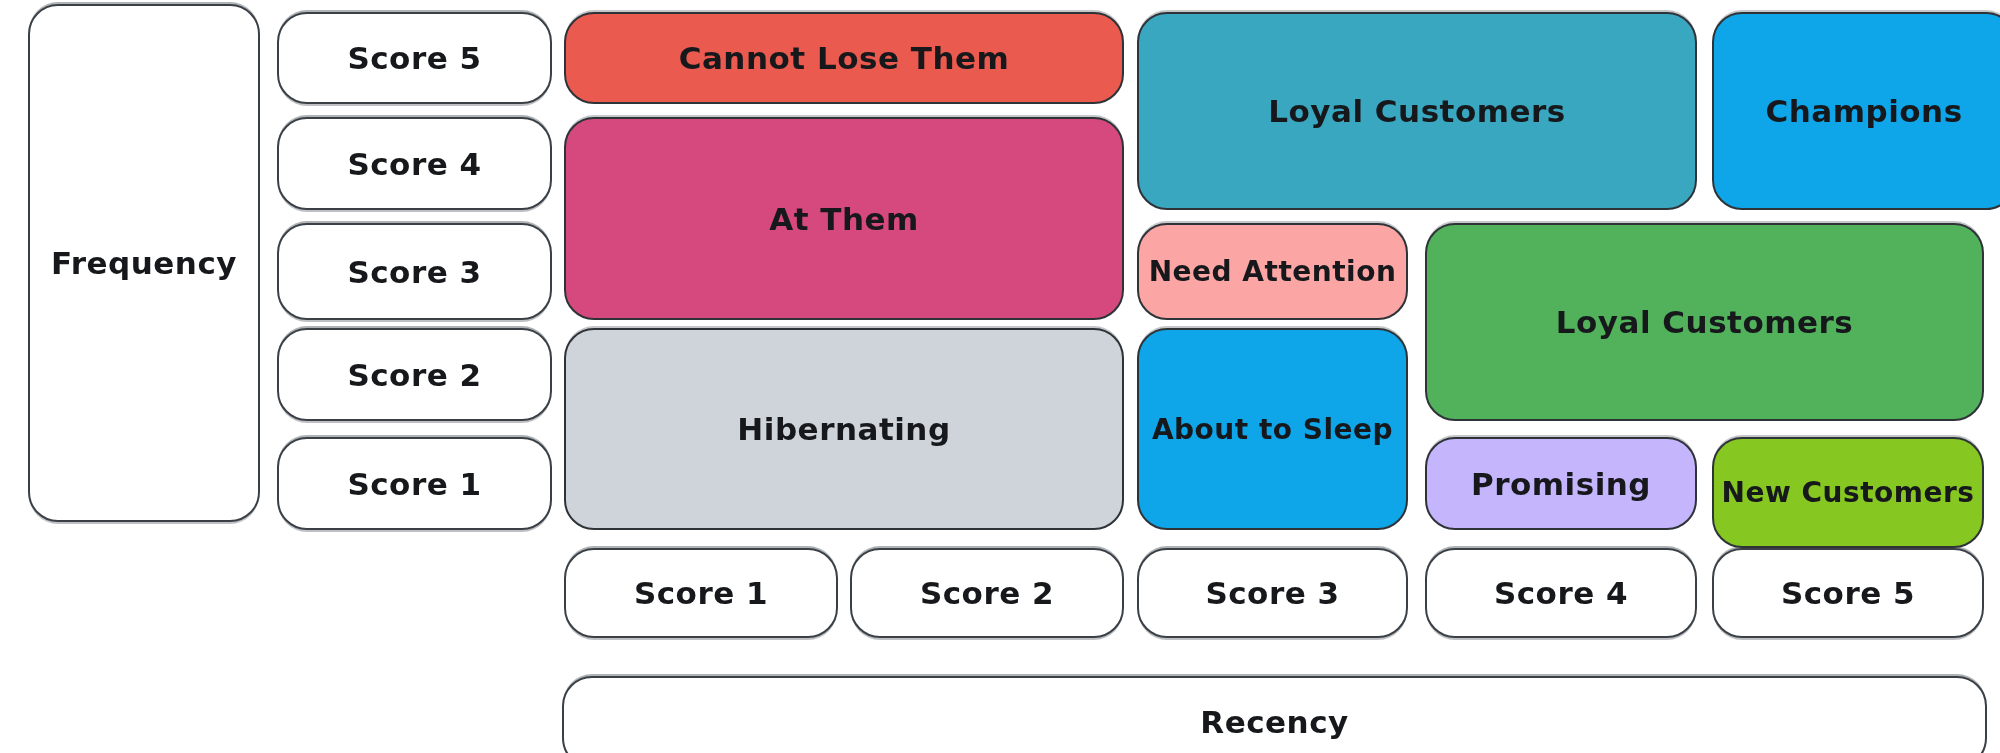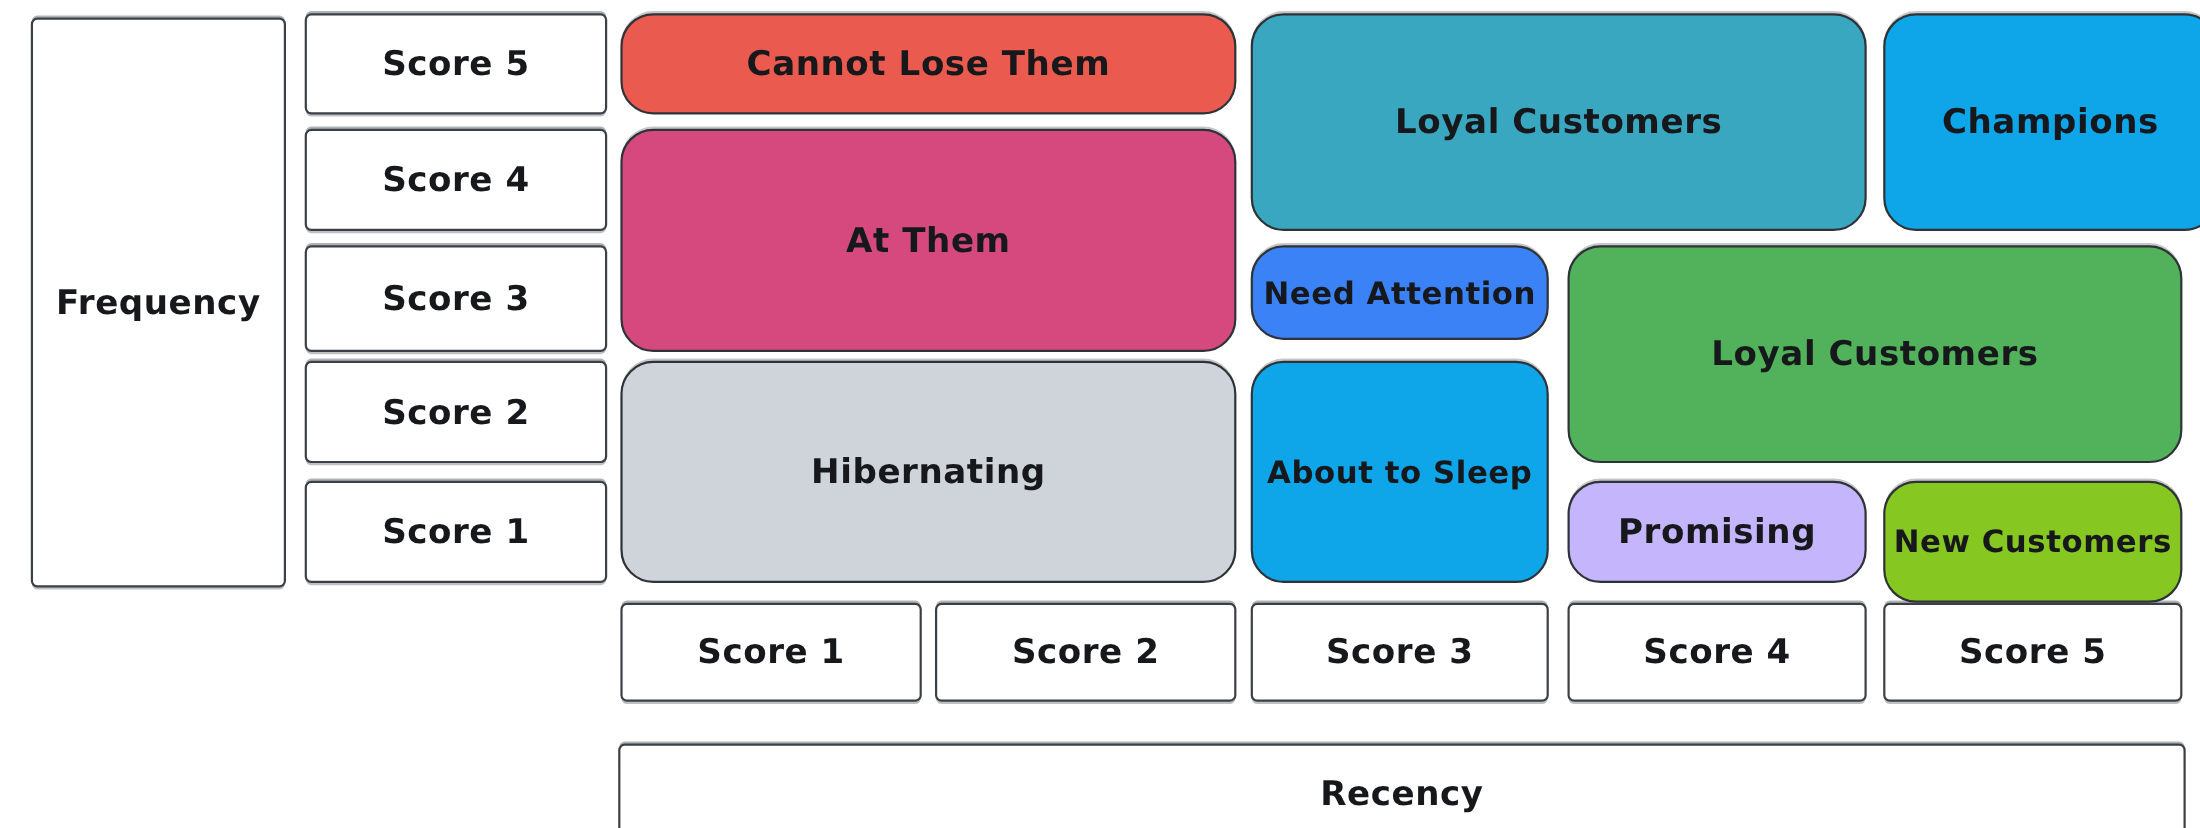--- a/index.html
+++ b/index.html
@@ -24,53 +24,53 @@
     box-sizing: border-box;
     font-weight: 700;
     font-size: 31px;
     letter-spacing: 0.5px;
     white-space: nowrap;
     text-align: center;
   }
   .axis-box, .score-box {
     background: #ffffff;
     border: 2.5px solid #3a4046;
-    border-radius: 6px;
+    border-radius: 30px;
     box-shadow: 0 -3px 0 -1px rgba(110,116,122,0.55), 0 3px 0 -1px rgba(110,116,122,0.45);
   }
   .segment {
     border: 2px solid #2e3338;
     border-radius: 30px;
     box-shadow: 0 -3px 0 -1px rgba(110,116,122,0.4);
   }
   .segment.small-text {
     font-size: 28px;
   }
 </style>
 </head>
 <body>
 
 <div id="canvas">
 
-  <div class="box axis-box" id="freq-label" style="left:28px; top:16px; width:232px; height:518px;">Frequency</div>
+  <div class="box axis-box" id="freq-label" style="left:28px; top:4px; width:232px; height:518px;">Frequency</div>
 
   <div class="box axis-box" id="recency-label" style="left:562px; top:650px; width:1425px; height:92px;margin-top:26px;">Recency</div>
 <div class="box score-box" style="left: 277px; top: 12px; width: 275px; height: 92px;">Score 5</div>
     <div class="box score-box" style="left: 277px; top: 117px; width: 275px; height: 93px;">Score 4</div>
     <div class="box score-box" style="left: 277px; top: 223px; width: 275px; height: 97px;">Score 3</div>
     <div class="box score-box" style="left: 277px; top: 328px; width: 275px; height: 93px;">Score 2</div>
     <div class="box score-box" style="left: 277px; top: 437px; width: 275px; height: 93px;">Score 1</div>
     <div class="box score-box" style="left: 564px; top: 548px; width: 274px; height: 90px;">Score 1</div>
     <div class="box score-box" style="left: 850px; top: 548px; width: 274px; height: 90px;">Score 2</div>
     <div class="box score-box" style="left: 1137px; top: 548px; width: 271px; height: 90px;">Score 3</div>
     <div class="box score-box" style="left: 1425px; top: 548px; width: 272px; height: 90px;">Score 4</div>
     <div class="box score-box" style="left: 1712px; top: 548px; width: 272px; height: 90px;">Score 5</div>
     <div class="box segment" style="left: 564px; top: 12px; width: 560px; height: 92px; background: rgb(234, 90, 79);">Cannot Lose Them</div>
     <div class="box segment" style="left: 564px; top: 117px; width: 560px; height: 203px; background: rgb(214, 73, 127);">At Them</div>
     <div class="box segment" style="left: 564px; top: 328px; width: 560px; height: 202px; background: rgb(206, 212, 218);">Hibernating</div>
     <div class="box segment" style="left: 1137px; top: 12px; width: 560px; height: 198px; background: rgb(58, 167, 192);">Loyal Customers</div>
     <div class="box segment" style="left: 1712px; top: 12px; width: 304px; height: 198px; background: #0ea5e9;">Champions</div>
-    <div class="box segment small-text" style="left: 1137px; top: 223px; width: 271px; height: 86px; background: #3b82f6;">Need Attention</div>
+    <div class="box segment small-text" style="left: 1137px; top: 223px; width: 271px; height: 97px; background: #fca5a5;">Need Attention</div>
     <div class="box segment small-text" style="left: 1137px; top: 328px; width: 271px; height: 202px; background: #0ea5e9;">About to Sleep</div>
     <div class="box segment" style="left: 1425px; top: 223px; width: 559px; height: 198px; background: rgb(81, 178, 91);">Loyal Customers</div>
     <div class="box segment" style="left: 1425px; top: 437px; width: 272px; height: 93px; background: #c4b5fd;">Promising</div>
     <div class="box segment small-text" style="left: 1712px; top: 437px; width: 272px; height: 111px; background: rgb(134, 199, 33);">New Customers</div>
   </div>
 
 </body></html>

